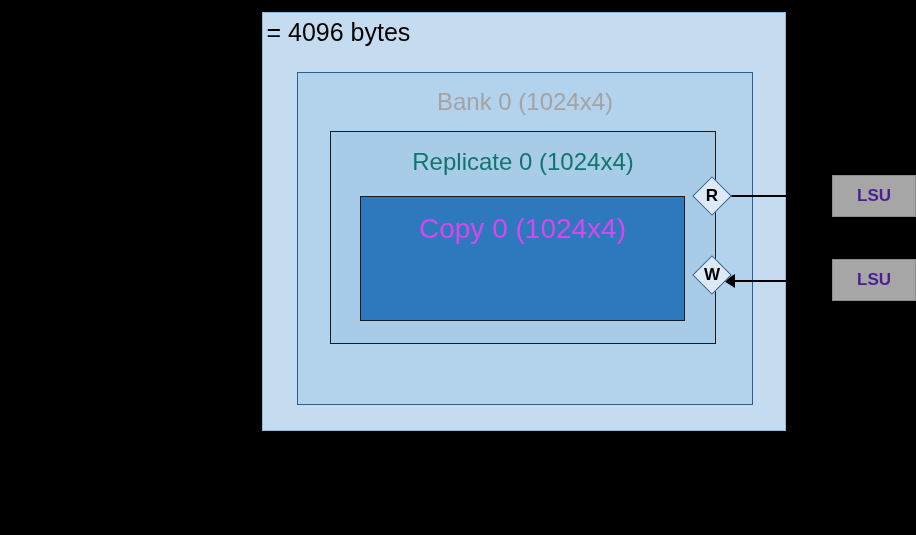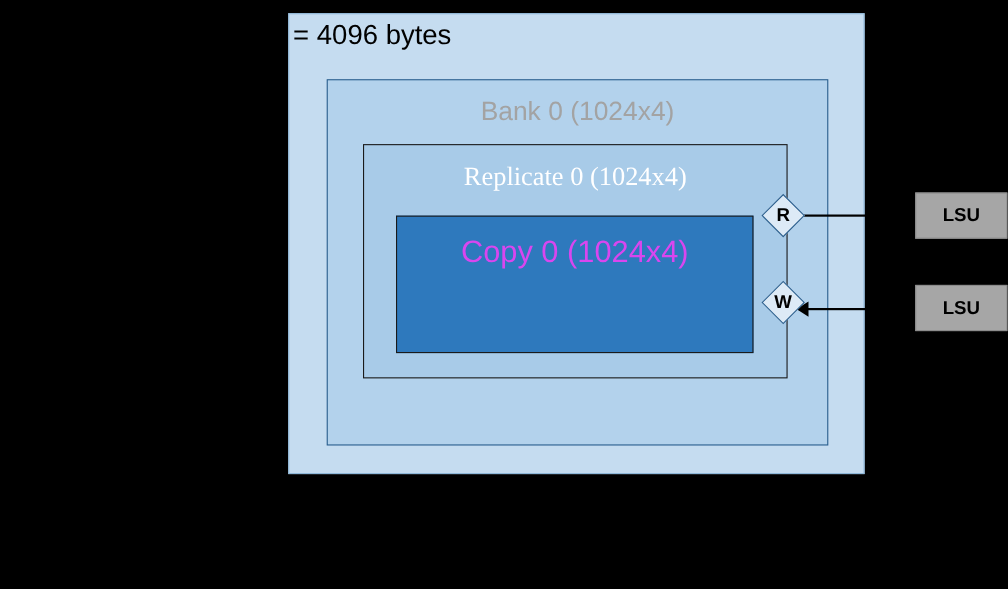--- a/index.html
+++ b/index.html
@@ -13,20 +13,21 @@
     position: relative;
     font-family: "Liberation Sans", sans-serif;
     overflow: hidden;
   }
   #stage {
     position: absolute;
     left: 0; top: 0;
     width: 780px;
     height: 535px;
     background: #000000;
+    padding-left: 44px;
   }
   
   .memory-box {
     position: absolute;
     left: 262px;
     top: 12px;
     width: 524px;
     height: 419px;
     background: #c5dcf0;
     border: 1px solid #8fb8da;
@@ -74,23 +75,22 @@
     border: 1px solid #1a1a1a;
     box-sizing: border-box;
   }
   .replicate-title {
     position: absolute;
     left: 330px;
     top: 148px;
     width: 386px;
     text-align: center;
     font-size: 24px;
-    color: #ffffff;
-    white-space: nowrap;
-    font-family: Liberation Serif, serif;
+    color: #0f766e;
+    white-space: nowrap;
   }
   
   .copy-box {
     position: absolute;
     left: 360px;
     top: 196px;
     width: 325px;
     height: 125px;
     background: #2e79bd;
     border: 1px solid #1a1a1a;
@@ -139,21 +139,21 @@
   .port-w { left: 692px; top: 255px; }
 
   
   .lsu-box {
     position: absolute;
     width: 84px;
     height: 42px;
     background: #a6a6a6;
     border: 1px solid #8c8c8c;
     box-sizing: border-box;
-    color: #000000;
+    color: #4c1d95;
     font-size: 17px;
     font-weight: bold;
     text-align: center;
     line-height: 40px;
   }
   .lsu-read { left: 832px; top: 175px; }
   .lsu-write { left: 832px; top: 259px; }
 
   
   .conn {

